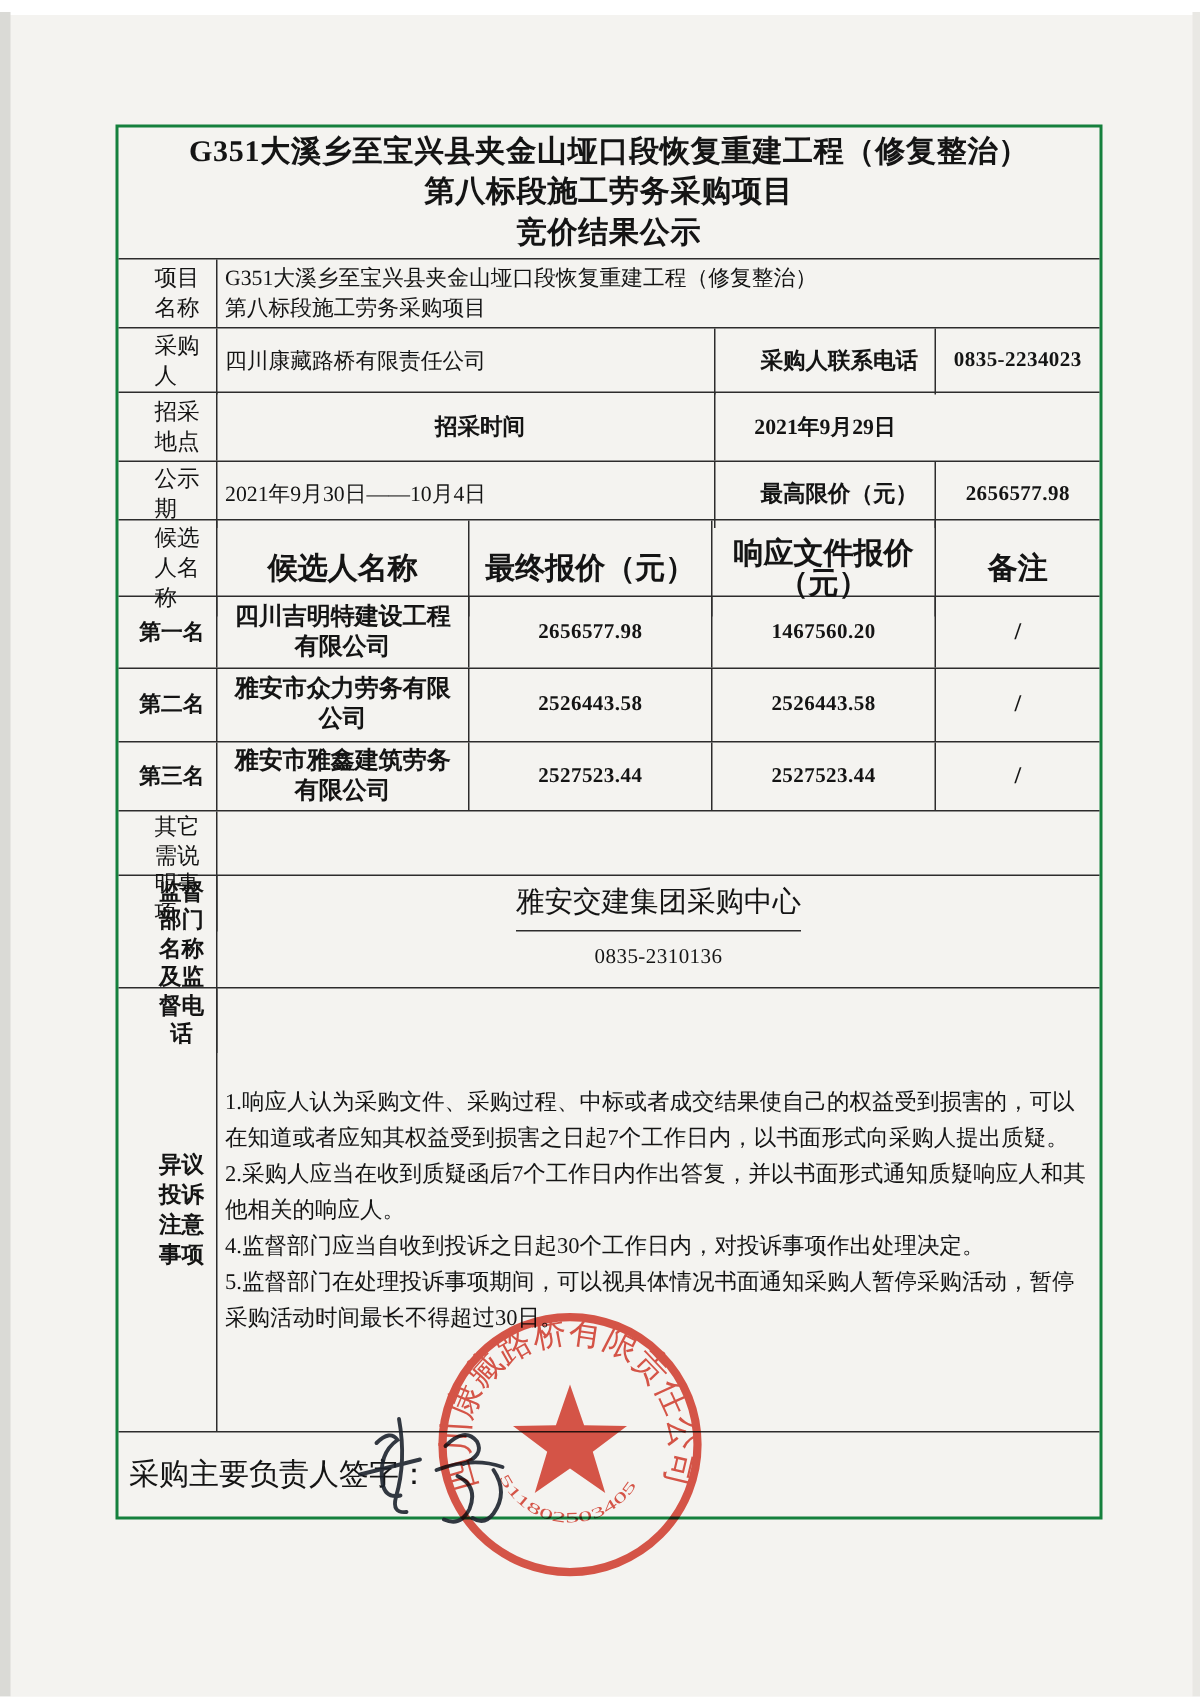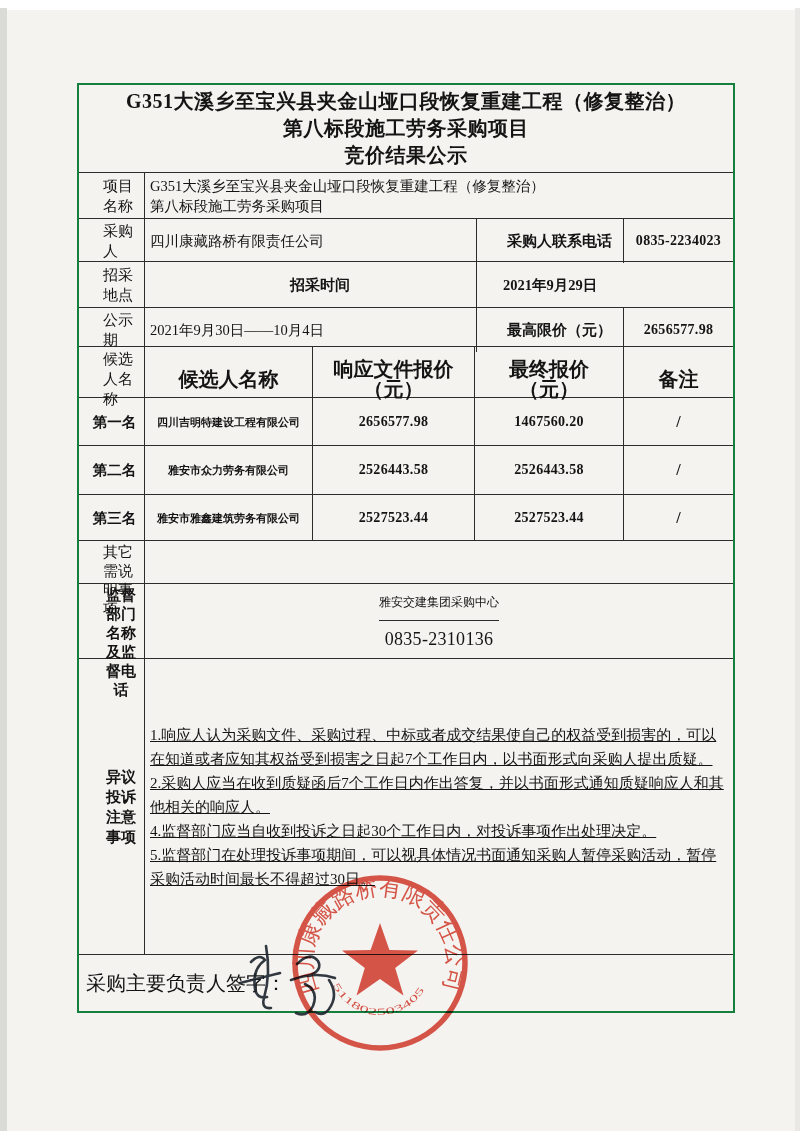--- a/index.html
+++ b/index.html
@@ -30,28 +30,28 @@
 
   .cols-full{grid-template-columns:654px;}
   .cols-wide{grid-template-columns:65px 589px;}
   .cols-info{grid-template-columns:65px 332px 147px 110px;}
   .cols-cand{grid-template-columns:65px 168px 162px 149px 110px;}
 
   .title-cell{font-size:20px;font-weight:700;line-height:27px;letter-spacing:.5px;}
   .lbl{font-size:15px;padding-left:24px;}
   .val-left{font-size:14.5px;}
   .num{font-size:14px;letter-spacing:.3px;}
-  .name-cell{font-size:11px;}
+  .name-cell{font-size:16px;}
   .hdr{font-size:20px;}
   .rank{font-size:14.5px;padding-left:11px;}
   .slash{font-size:16px;}
   .notes{font-size:15px;line-height:24px;text-align:left;}
-  .notes p{margin:0;text-decoration:underline;}
+  .notes p{margin:0;}
   .sup-split{display:grid;grid-template-rows:36px 36px;padding:0;}
-  .sup-half{display:flex;align-items:center;justify-content:center;font-size:12px;}
+  .sup-half{display:flex;align-items:center;justify-content:center;font-size:19px;}
   .sup-half + .sup-half{border-top:1.5px solid #2c2c2c;}
   .sig-row .td{font-size:20px;padding-left:7px;}
 
   .stamp{position:absolute;left:285px;top:868px;width:190px;height:190px;
          mix-blend-mode:multiply;opacity:.85;pointer-events:none;}
   .signature{position:absolute;left:233px;top:936px;width:125px;height:88px;
          pointer-events:none;}
 </style>
 </head>
 <body>
@@ -94,22 +94,22 @@
   <div class="tr cols-info" style="height:38px">
     <div class="td l lbl">公示期</div>
     <div class="td l val-left">2021年9月30日——10月4日</div>
     <div class="td c lbl">最高限价（元）</div>
     <div class="td c num">2656577.98</div>
   </div>
 
   <div class="tr cols-cand" style="height:50px">
     <div class="td l lbl">候选人名称</div>
     <div class="td c hdr">候选人名称</div>
+    <div class="td c hdr">最终报价（元）</div>
     <div class="td c hdr">响应文件报价（元）</div>
-    <div class="td c hdr">最终报价（元）</div>
     <div class="td c hdr">备注</div>
   </div>
 
   <div class="tr cols-cand" style="height:47px">
     <div class="td c rank">第一名</div>
     <div class="td c name-cell">四川吉明特建设工程有限公司</div>
     <div class="td c num">2656577.98</div>
     <div class="td c num">1467560.20</div>
     <div class="td c slash">/</div>
   </div>
@@ -130,21 +130,21 @@
 
   <div class="tr cols-wide" style="height:42px">
     <div class="td l lbl" style="line-height:19px">其它需说明事项</div>
     <div class="td l"></div>
   </div>
 
   <div class="tr cols-wide" style="height:74px">
     <div class="td c lbl" style="line-height:19px">监督部门名称及监督电话</div>
     <div class="td sup-split">
       <div class="sup-half">雅安交建集团采购中心</div>
-      <div class="sup-half num" style="font-size:18px">0835-2310136</div>
+      <div class="sup-half num" style="font-size:14px">0835-2310136</div>
     </div>
   </div>
 
   <div class="tr cols-wide" style="height:295px">
     <div class="td c lbl" style="line-height:20px">异议投诉注意事项</div>
     <div class="td l notes">
       <p>1.响应人认为采购文件、采购过程、中标或者成交结果使自己的权益受到损害的，可以在知道或者应知其权益受到损害之日起7个工作日内，以书面形式向采购人提出质疑。</p>
       <p>2.采购人应当在收到质疑函后7个工作日内作出答复，并以书面形式通知质疑响应人和其他相关的响应人。</p>
       <p>4.监督部门应当自收到投诉之日起30个工作日内，对投诉事项作出处理决定。</p>
       <p>5.监督部门在处理投诉事项期间，可以视具体情况书面通知采购人暂停采购活动，暂停采购活动时间最长不得超过30日。</p>

